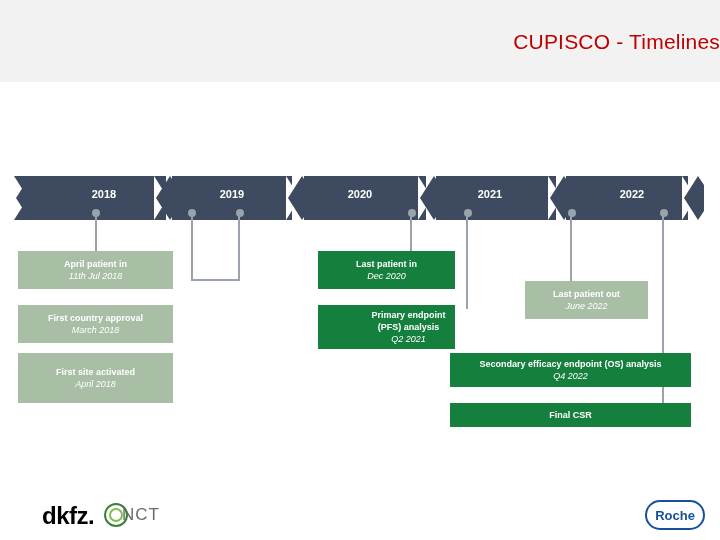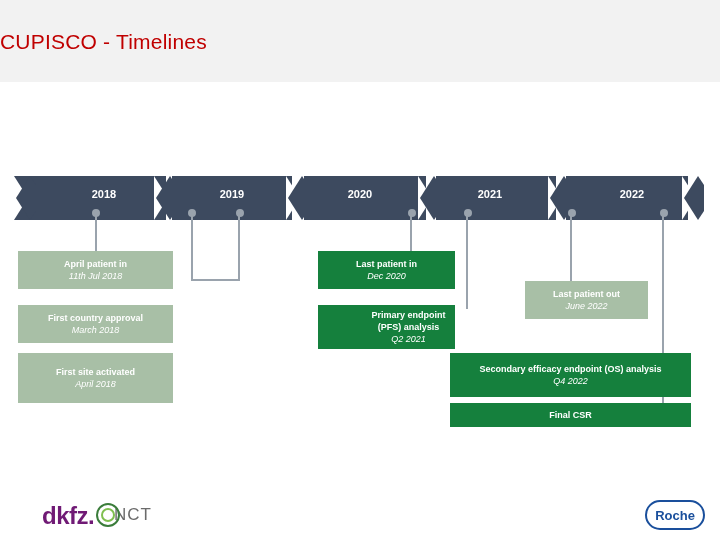--- a/index.html
+++ b/index.html
@@ -27,21 +27,21 @@
     top: 0; left: 0;
     width: 720px;
     height: 82px;
     background: #f2f2f2;
   }
   .slide-title {
     position: absolute;
     top: 30px;
     left: 0;
     width: 720px;
-    text-align: left;
+    text-align: right;
     font-size: 21px;
     color: #c00000;
     letter-spacing: 0.2px;
     font-family: "Liberation Sans", sans-serif;
   }
   
   .timeline {
     position: absolute;
     top: 176px;
     left: 14px;
@@ -115,27 +115,27 @@
     height: 58px;
     background: #ffffff;
     border-top: 1px solid #ffffff;
   }
   .dkfz-logo {
     position: absolute;
     left: 42px;
     bottom: 10px;
     font-size: 24px;
     font-weight: bold;
-    color: #701a75;
+    color: #000000;
     letter-spacing: -0.5px;
     font-family: "Liberation Sans", sans-serif;
   }
   .nci-logo {
     position: absolute;
-    left: 96px;
+    left: 104px;
     bottom: 12px;
     height: 26px;
     display: flex;
     align-items: center;
   }
   .nci-ring {
     width: 24px;
     height: 24px;
     border: 2px solid #3b7d3b;
     border-radius: 50%;
@@ -280,21 +280,21 @@
   <div class="box gray" style="left:318px; top:305px; width:137px; height:44px;padding-left:48px;">
     <div class="b-title">Primary endpoint (PFS) analysis</div>
     <div class="b-sub">Q2 2021</div>
   </div>
 
   <div class="box green" style="left:525px; top:281px; width:123px; height:38px;">
     <div class="b-title">Last patient out</div>
     <div class="b-sub">June 2022</div>
   </div>
 
-  <div class="box gray" style="left:450px; top:353px; width:241px; height:44px;">
+  <div class="box gray" style="left:450px; top:353px; width:241px; height:34px;">
     <div class="b-title">Secondary efficacy endpoint (OS) analysis</div>
     <div class="b-sub">Q4 2022</div>
   </div>
 
   <div class="box gray" style="left:450px; top:403px; width:241px; height:24px;">
     <div class="b-title">Final CSR</div>
   </div>
 
   <div class="footer-band"></div>
   <div class="dkfz-logo">dkfz.</div>

